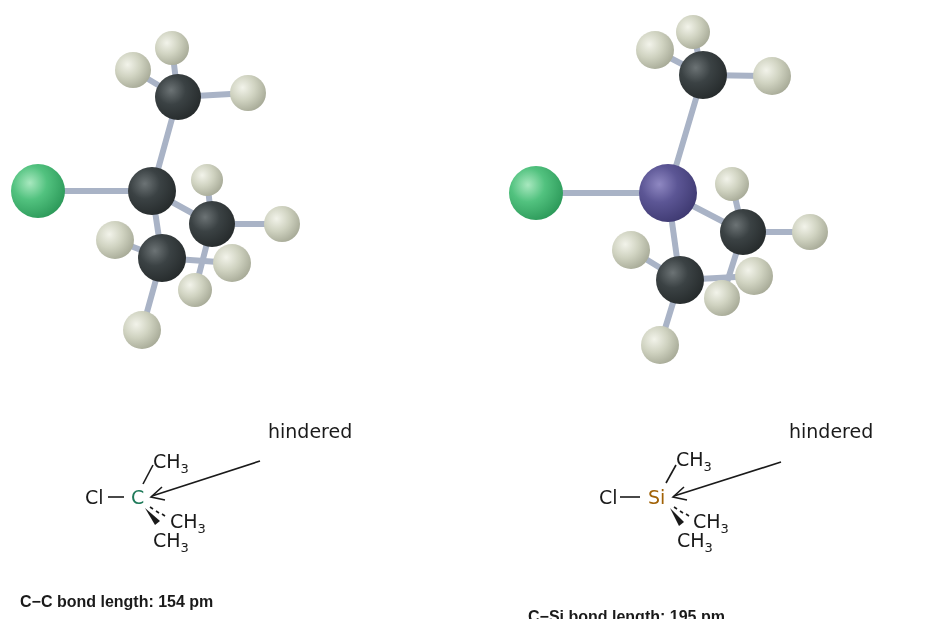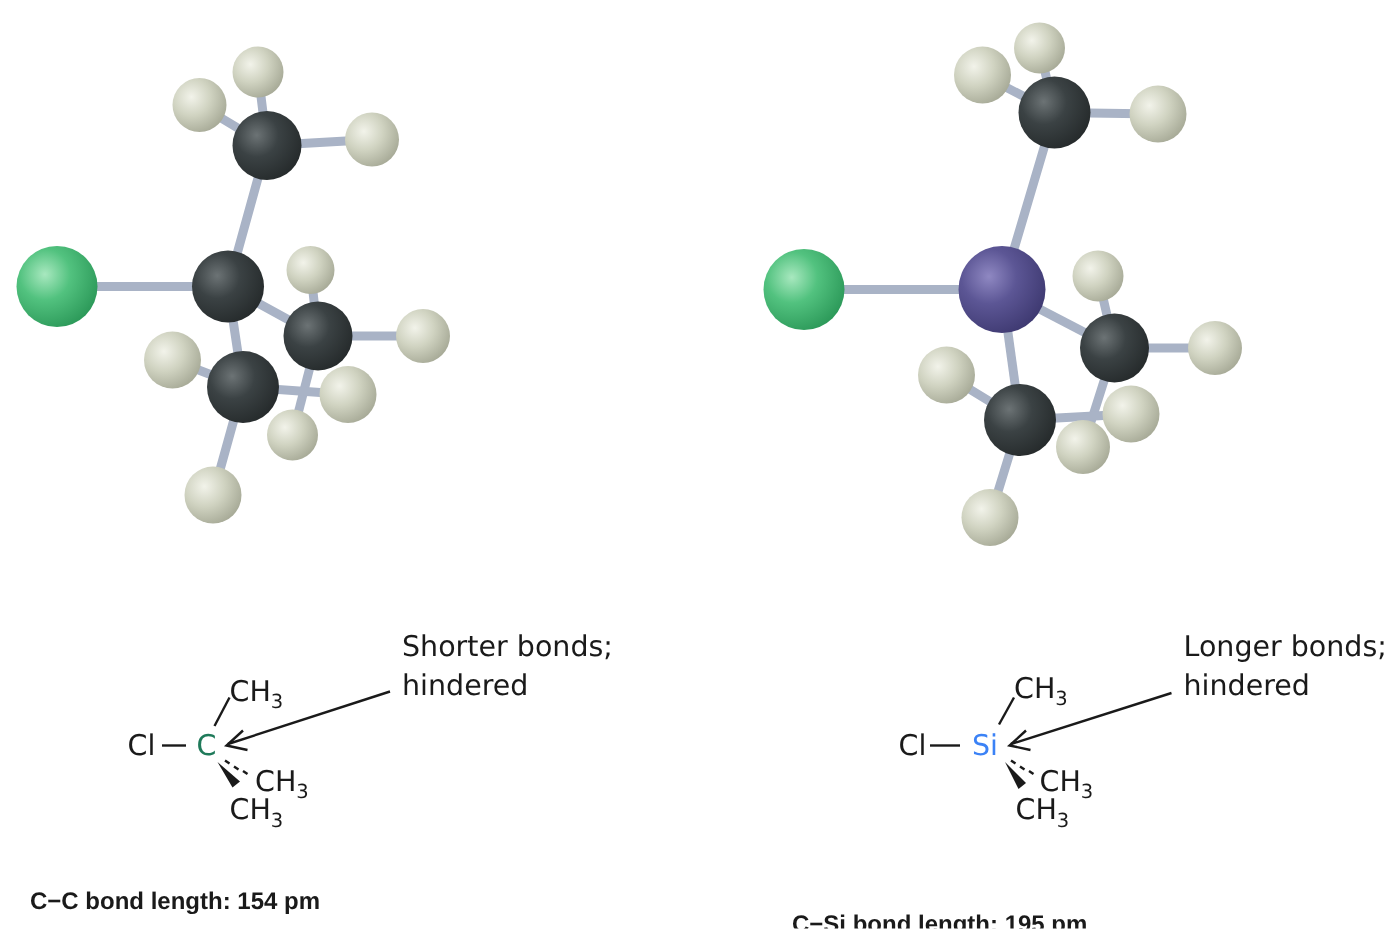--- a/index.html
+++ b/index.html
@@ -119,43 +119,41 @@
     <polygon points="145,508 155,525 160,521" fill="#1a1a1a"></polygon>
     <line x1="260" y1="461" x2="152" y2="496" stroke="#1a1a1a" stroke-width="1.6"></line>
     <polyline points="162,487 151,497 165,500" fill="none" stroke="#1a1a1a" stroke-width="1.6"></polyline>
   </svg>
   <span class="lbl" style="left:85px;top:486px;">Cl</span>
   <span class="lbl" style="left:131px;top:486px;color:#1f7a5a;">C</span>
   <span class="lbl" style="left:153px;top:450px;"><span>CH</span><span class="sub">3</span></span>
   <span class="lbl" style="left:170px;top:510px;"><span>CH</span><span class="sub">3</span></span>
   <span class="lbl" style="left:153px;top:529px;"><span>CH</span><span class="sub">3</span></span>
   <div class="note" style="left:268px;top:418px;">
-    <div>Shorter bonds;</div>
     <div>hindered</div>
   </div>
 </div>
 
 <div class="abs" style="left:0;top:0;width:931px;height:570px;">
   <svg class="abs" style="left:0;top:0" width="931" height="570" viewBox="0 0 931 570">
     <line x1="620" y1="497" x2="640" y2="497" stroke="#1a1a1a" stroke-width="1.6"></line>
     <line x1="666" y1="483" x2="676" y2="465" stroke="#1a1a1a" stroke-width="1.6"></line>
     <g stroke="#1a1a1a" stroke-width="1.6">
       <line x1="674" y1="507" x2="677" y2="509"></line>
       <line x1="680" y1="511" x2="683" y2="513"></line>
       <line x1="686" y1="514" x2="689" y2="516"></line>
     </g>
     <polygon points="670,508 679,526 684,522" fill="#1a1a1a"></polygon>
     <line x1="781" y1="462" x2="674" y2="496" stroke="#1a1a1a" stroke-width="1.6"></line>
     <polyline points="684,487 673,497 687,500" fill="none" stroke="#1a1a1a" stroke-width="1.6"></polyline>
   </svg>
   <span class="lbl" style="left:599px;top:486px;">Cl</span>
-  <span class="lbl" style="left:648px;top:486px;color:#3b82f6;">Si</span>
+  <span class="lbl" style="left:648px;top:486px;color:#a16207;">Si</span>
   <span class="lbl" style="left:676px;top:448px;"><span>CH</span><span class="sub">3</span></span>
   <span class="lbl" style="left:693px;top:510px;"><span>CH</span><span class="sub">3</span></span>
   <span class="lbl" style="left:677px;top:529px;"><span>CH</span><span class="sub">3</span></span>
   <div class="note" style="left:789px;top:418px;">
-    <div>Longer bonds;</div>
     <div>hindered</div>
   </div>
 </div>
 
 <div class="caption" style="left:20px;top:593px;">C−C bond length:  154 pm</div>
 <div class="caption" style="left:528px;top:593px;margin-top:15px;">C−Si bond length:  195 pm</div>
 
 </body></html>

